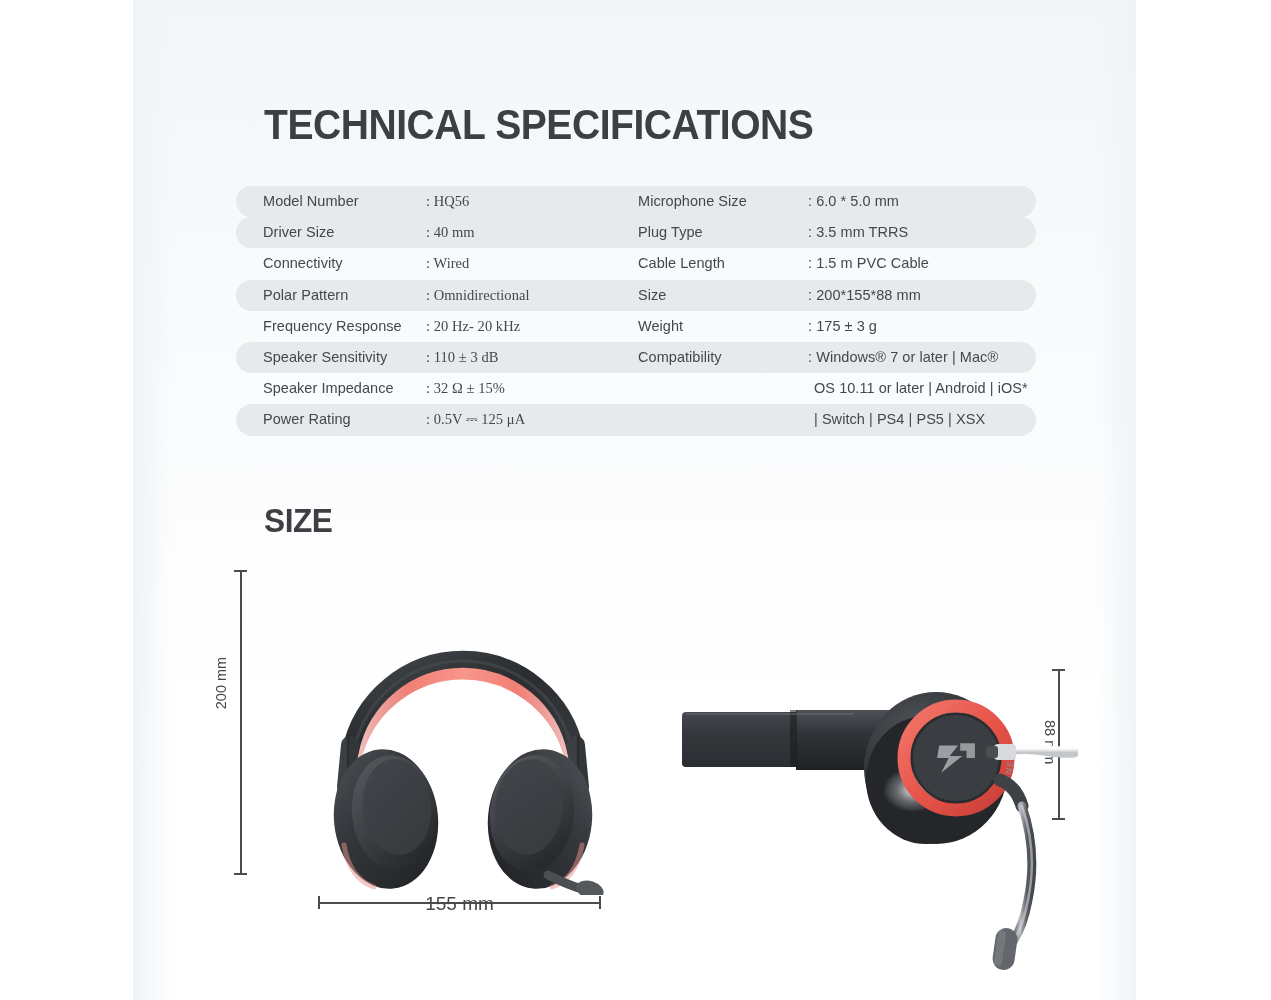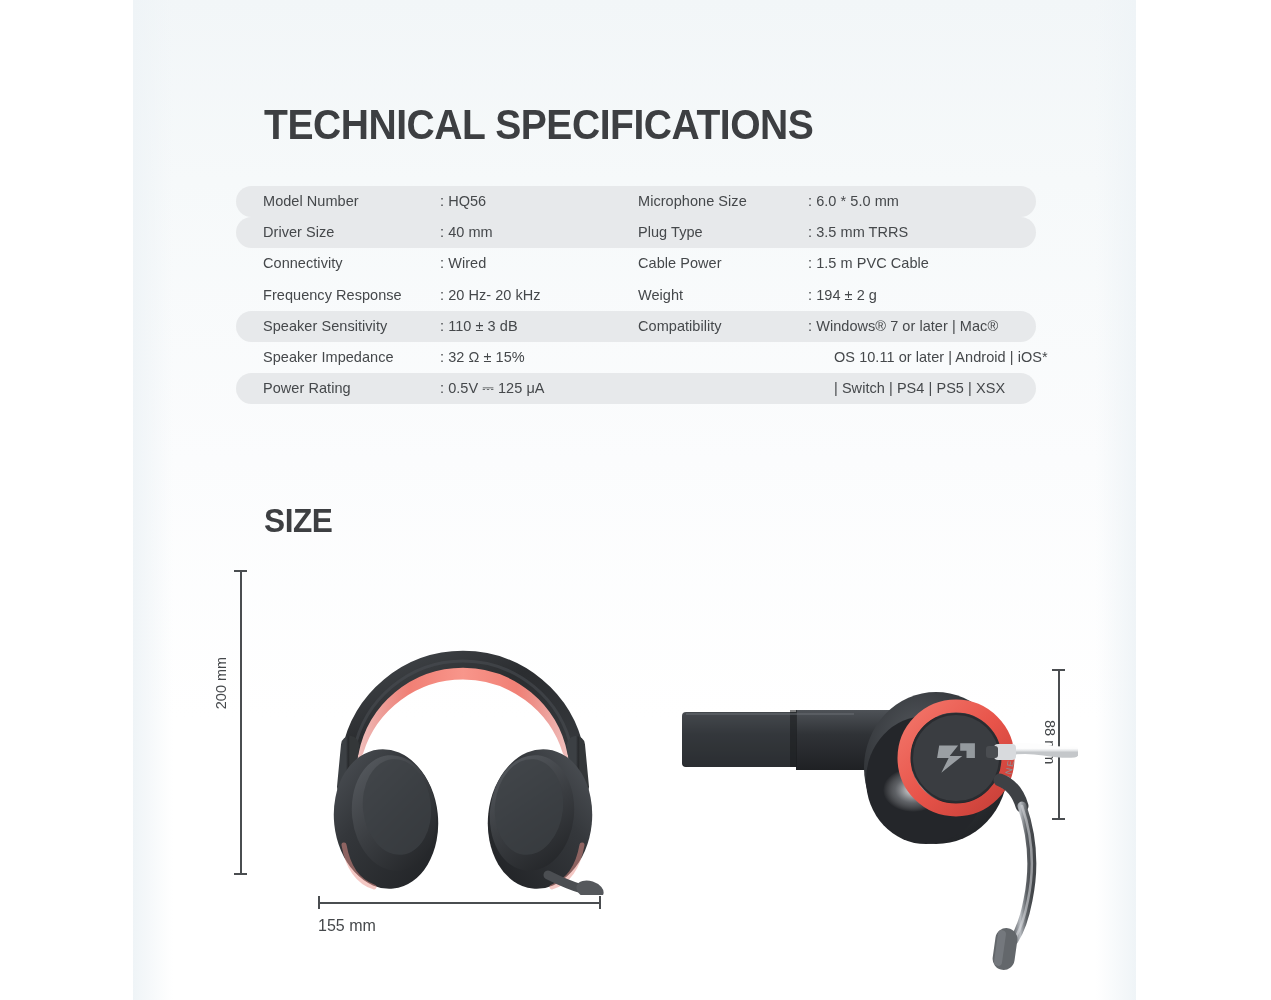--- a/index.html
+++ b/index.html
@@ -75,24 +75,24 @@
     position: absolute;
     top: 0;
     height: 46px;
     line-height: 31.2px;
     font-size: 14.5px;
     color: #45484b;
     white-space: nowrap;
     letter-spacing: 0.05px;
   }
   .lbl-left  { left: 27px; }
-  .val-left  { left: 204px; }
+  .val-left  { left: 190px; font-family: Liberation Serif, serif; }
   .lbl-right { left: 402px; text-align: center; }
   .val-right { left: 572px; text-align: right; }
-  .val-right-cont { left: 578px; margin-left: 20px; }
+  .val-right-cont { left: 578px; }
 
   
   #size-area {
     position: absolute;
     left: 133px;
     top: 545px;
     width: 1003px;
     height: 455px;
   }
 
@@ -112,23 +112,23 @@
     transform-origin: center center;
     white-space: nowrap;
   }
 
   
   #dim-155-line { left: 185px; top: 357px; width: 283px; height: 1.6px; }
   #dim-155-cap-l { left: 185px; top: 351px; width: 1.6px; height: 13px; }
   #dim-155-cap-r { left: 466px; top: 351px; width: 1.6px; height: 13px; }
   #dim-155-label {
     position: absolute;
-    left: 185px; top: 372px; width: 283px;
-    text-align: left;
-    font-size: 16px; color: #45484b;
+    left: 185px; top: 348px; width: 283px;
+    text-align: center;
+    font-size: 19px; color: #45484b;
   }
 
   
   #dim-88-line { left: 925px; top: 124px; width: 1.6px; height: 151px; }
   #dim-88-cap-t { left: 919px; top: 124px; width: 13px; height: 1.6px; }
   #dim-88-cap-b { left: 919px; top: 273px; width: 13px; height: 1.6px; }
   #dim-88-label {
     position: absolute;
     left: 925px; top: 175px;
     font-size: 14.5px; color: #45484b;
@@ -158,28 +158,34 @@
       </div>
       <div class="spec-row alt">
         <div class="cell lbl-left">Driver Size</div>
         <div class="cell val-left">: 40 mm</div>
         <div class="cell lbl-right">Plug Type</div>
         <div class="cell val-right">: 3.5 mm TRRS</div>
       </div>
       <div class="spec-row plain">
         <div class="cell lbl-left">Connectivity</div>
         <div class="cell val-left">: Wired</div>
-        <div class="cell lbl-right">Cable Power</div>
+        <div class="cell lbl-right">Cable Length</div>
         <div class="cell val-right">: 1.5 m PVC Cable</div>
+      </div>
+      <div class="spec-row alt">
+        <div class="cell lbl-left">Polar Pattern</div>
+        <div class="cell val-left">: Omnidirectional</div>
+        <div class="cell lbl-right">Size</div>
+        <div class="cell val-right">: 200*155*88 mm</div>
       </div>
       <div class="spec-row plain">
         <div class="cell lbl-left">Frequency Response</div>
         <div class="cell val-left">: 20 Hz- 20 kHz</div>
         <div class="cell lbl-right">Weight</div>
-        <div class="cell val-right">: 194 ± 2 g</div>
+        <div class="cell val-right">: 175 ± 3 g</div>
       </div>
       <div class="spec-row alt">
         <div class="cell lbl-left">Speaker Sensitivity</div>
         <div class="cell val-left">: 110 ± 3 dB</div>
         <div class="cell lbl-right">Compatibility</div>
         <div class="cell val-right">: Windows® 7 or later | Mac®</div>
       </div>
       <div class="spec-row plain">
         <div class="cell lbl-left">Speaker Impedance</div>
         <div class="cell val-left">: 32 Ω ± 15%</div>

